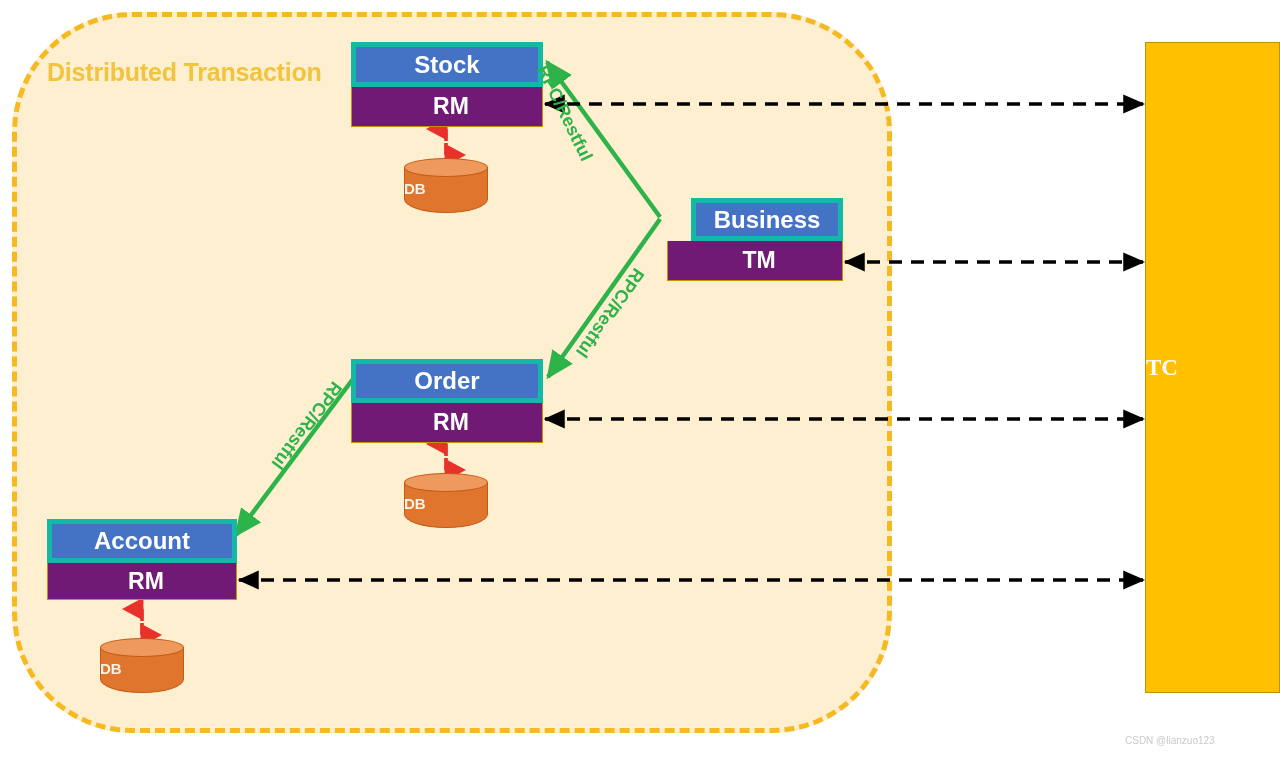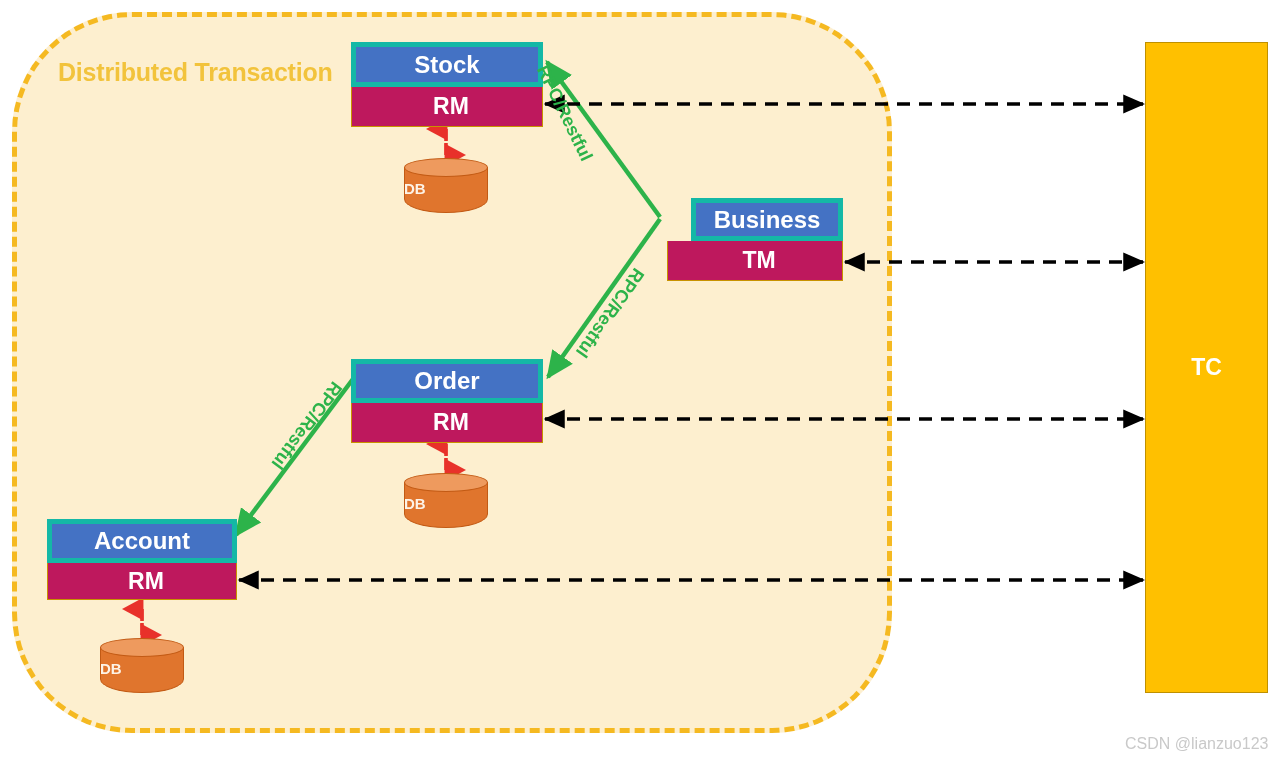--- a/index.html
+++ b/index.html
@@ -31,21 +31,21 @@
     top: 12px;
     width: 880px;
     height: 721px;
     background: #FDEFCF;
     border: 5px dashed #F5B921;
     border-radius: 120px;
     box-sizing: border-box;
   }
   .dt-title {
     position: absolute;
-    left: 58px;
+    left: 47px;
     top: 58px;
     font-size: 25px;
     font-weight: bold;
     color: #F2C33C;
     letter-spacing: -0.2px;
     white-space: nowrap;
   }
 
   
   .svc {
@@ -57,21 +57,21 @@
     border: 5px solid #14b8a6;
     color: #ffffff;
     font-size: 24px;
     font-weight: bold;
     display: flex;
     align-items: center;
     justify-content: center;
     box-sizing: border-box;
   }
   .svc .sub {
-    background: #be185d;
+    background: #701a75;
     border: 1px solid #C89200;
     border-top: none;
     color: #ffffff;
     font-size: 23px;
     font-weight: bold;
     display: flex;
     align-items: center;
     justify-content: center;
     box-sizing: border-box;
     padding-left: 8px;
@@ -91,31 +91,32 @@
 
   #svc-account { left: 47px;  top: 519px; width: 190px; }
   #svc-account .hdr { height: 44px; }
   #svc-account .sub { height: 37px; }
 
   
   .tc-box {
     position: absolute;
     left: 1145px;
     top: 42px;
-    width: 123px;
+    width: 135px;
     height: 651px;
     background: #FFC000;
     border: 1px solid #BF9000;
     box-sizing: border-box;
     display: flex;
     align-items: center;
-    justify-content: center;
+    justify-content: flex-start;
     color: #ffffff;
     font-size: 23px;
     font-weight: bold;
+    font-family: Liberation Serif, serif;
   }
 
   
   .db {
     position: absolute;
     width: 84px;
     height: 62px;
   }
   .db .body {
     position: absolute;
@@ -167,21 +168,21 @@
   #rpc-stock    { left: 551px; top: 62px;  transform: rotate(64deg); }
   #rpc-order    { left: 648px; top: 276px; transform: rotate(125deg); }
   #rpc-account  { left: 346px; top: 390px; transform: rotate(127deg); }
 
   
   .watermark {
     position: absolute;
     left: 1125px;
     top: 735px;
     color: #C9C9C9;
-    font-size: 16px;
+    font-size: 10px;
     white-space: nowrap;
   }
 </style>
 </head>
 <body>
 
 <div id="canvas">
 
   <div class="dt-container"></div>
   <div class="dt-title">Distributed Transaction</div>

